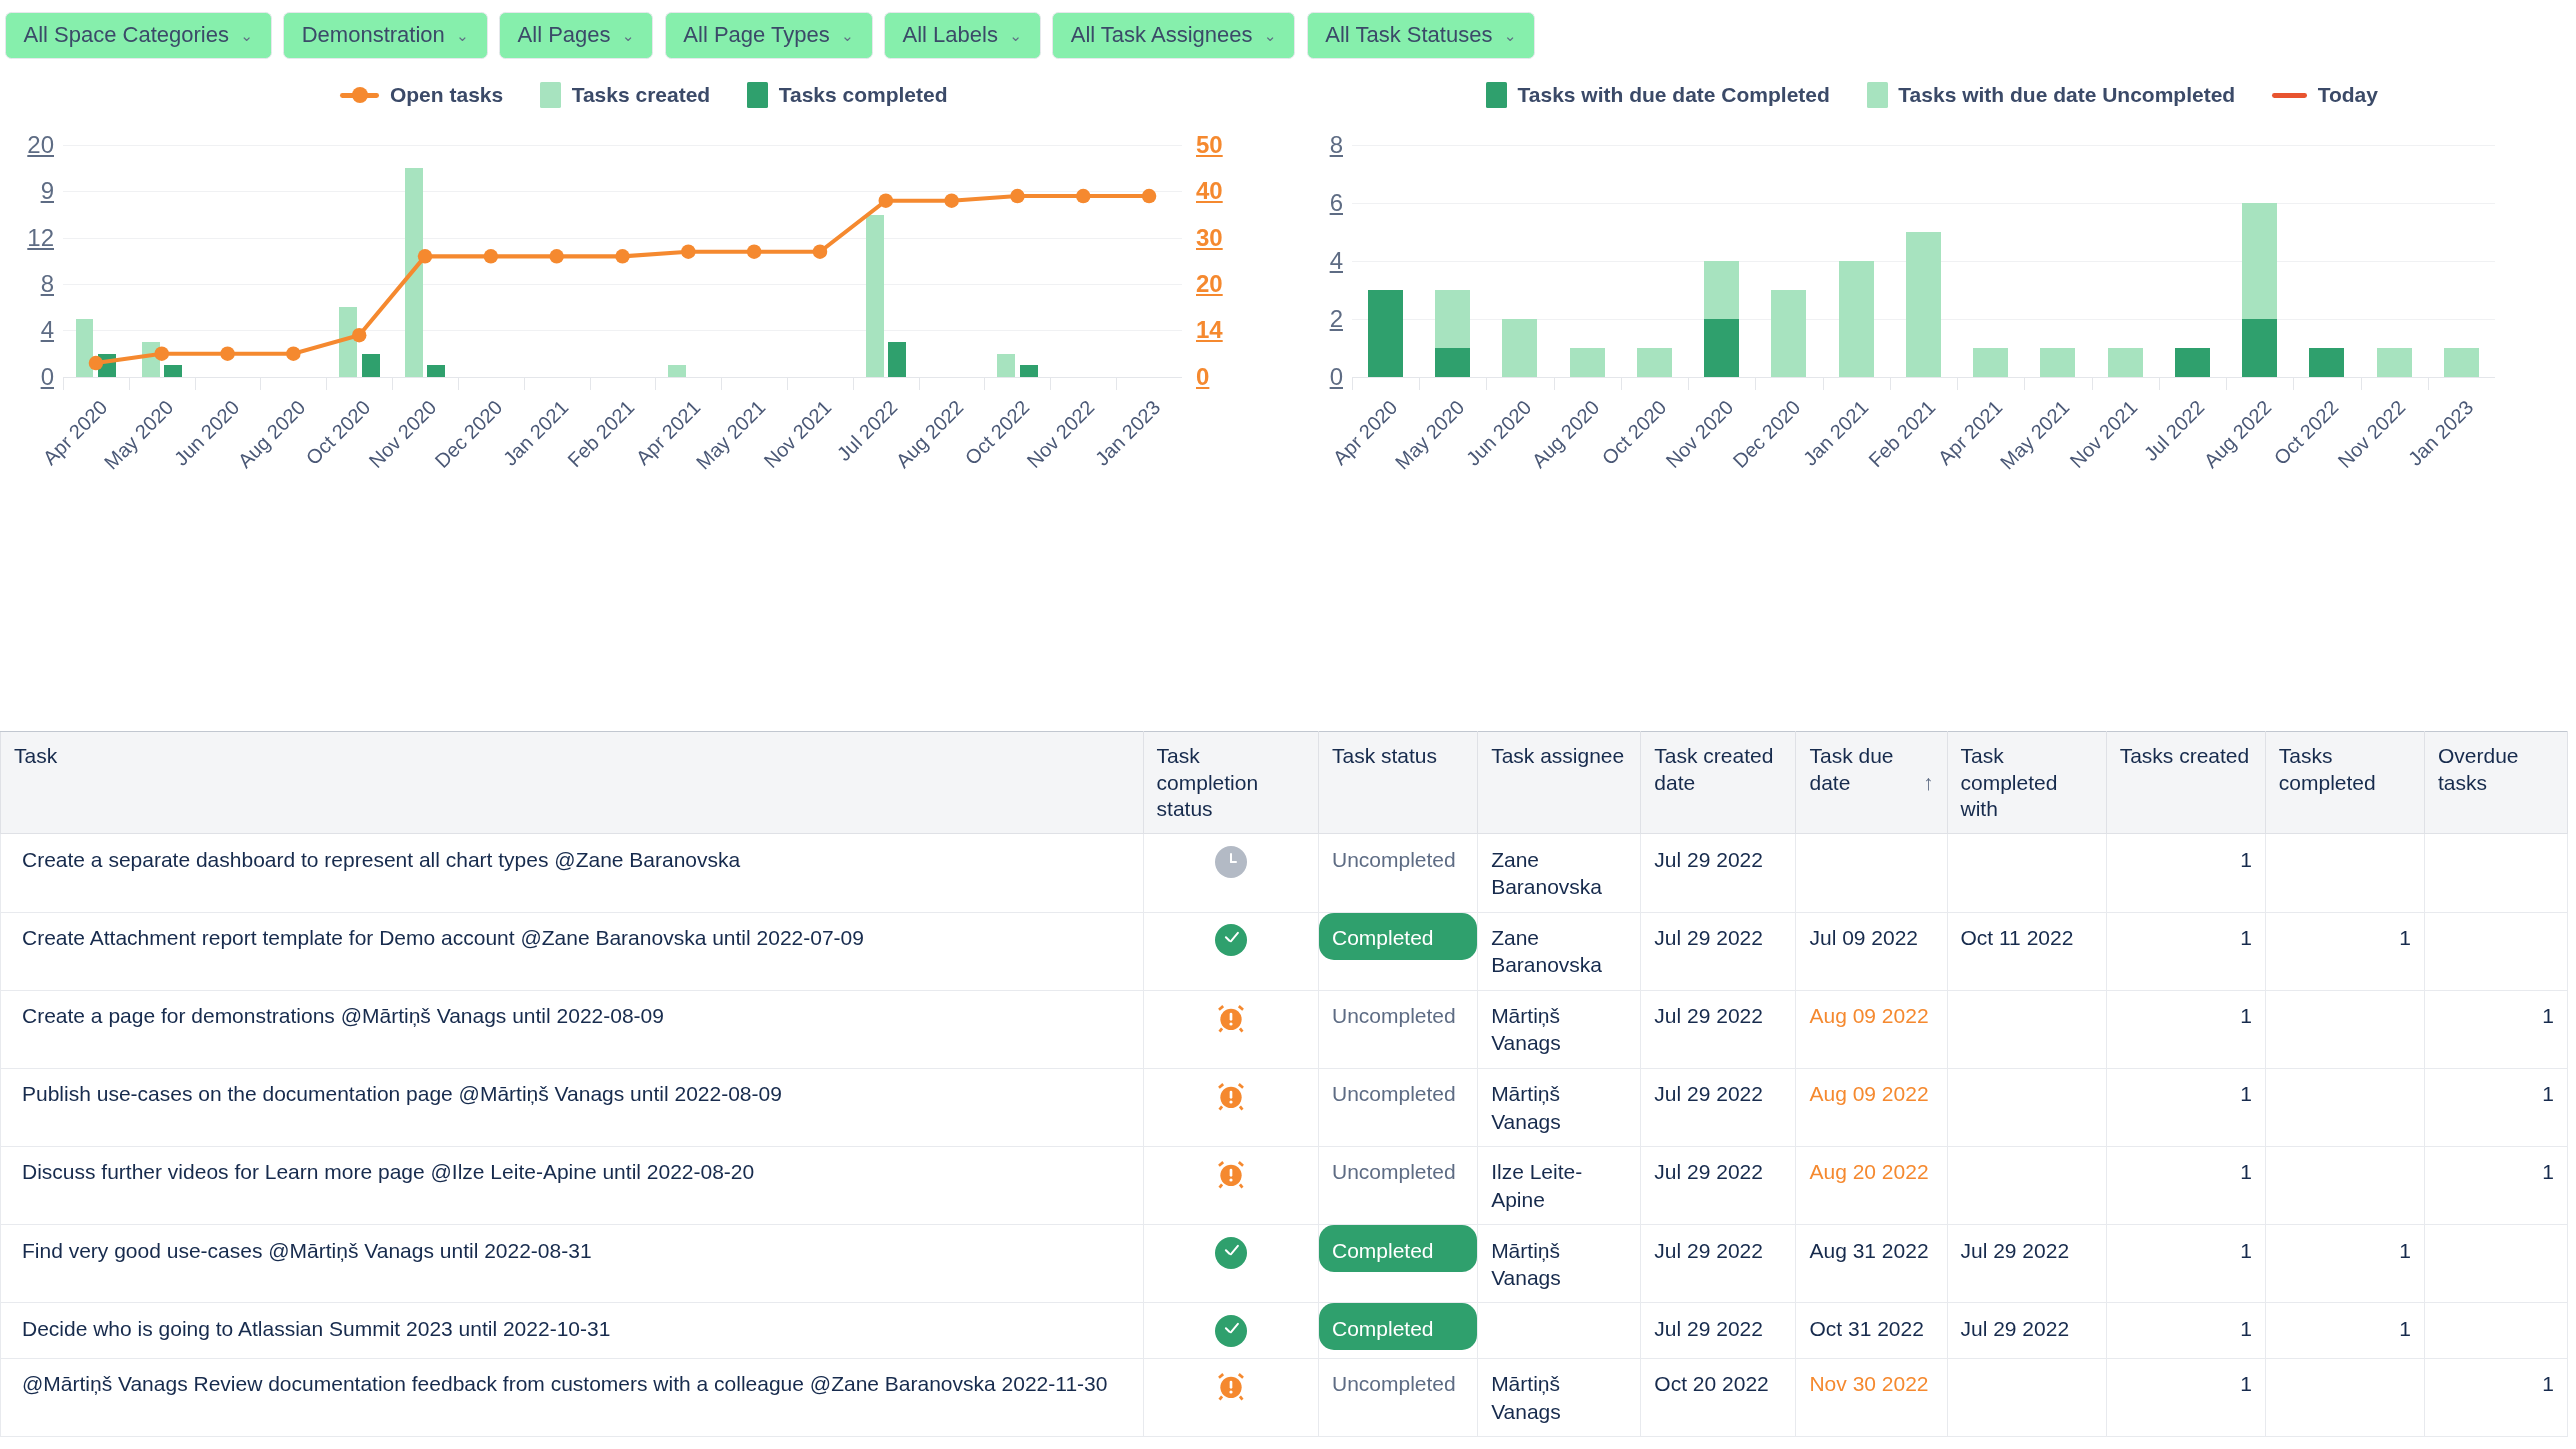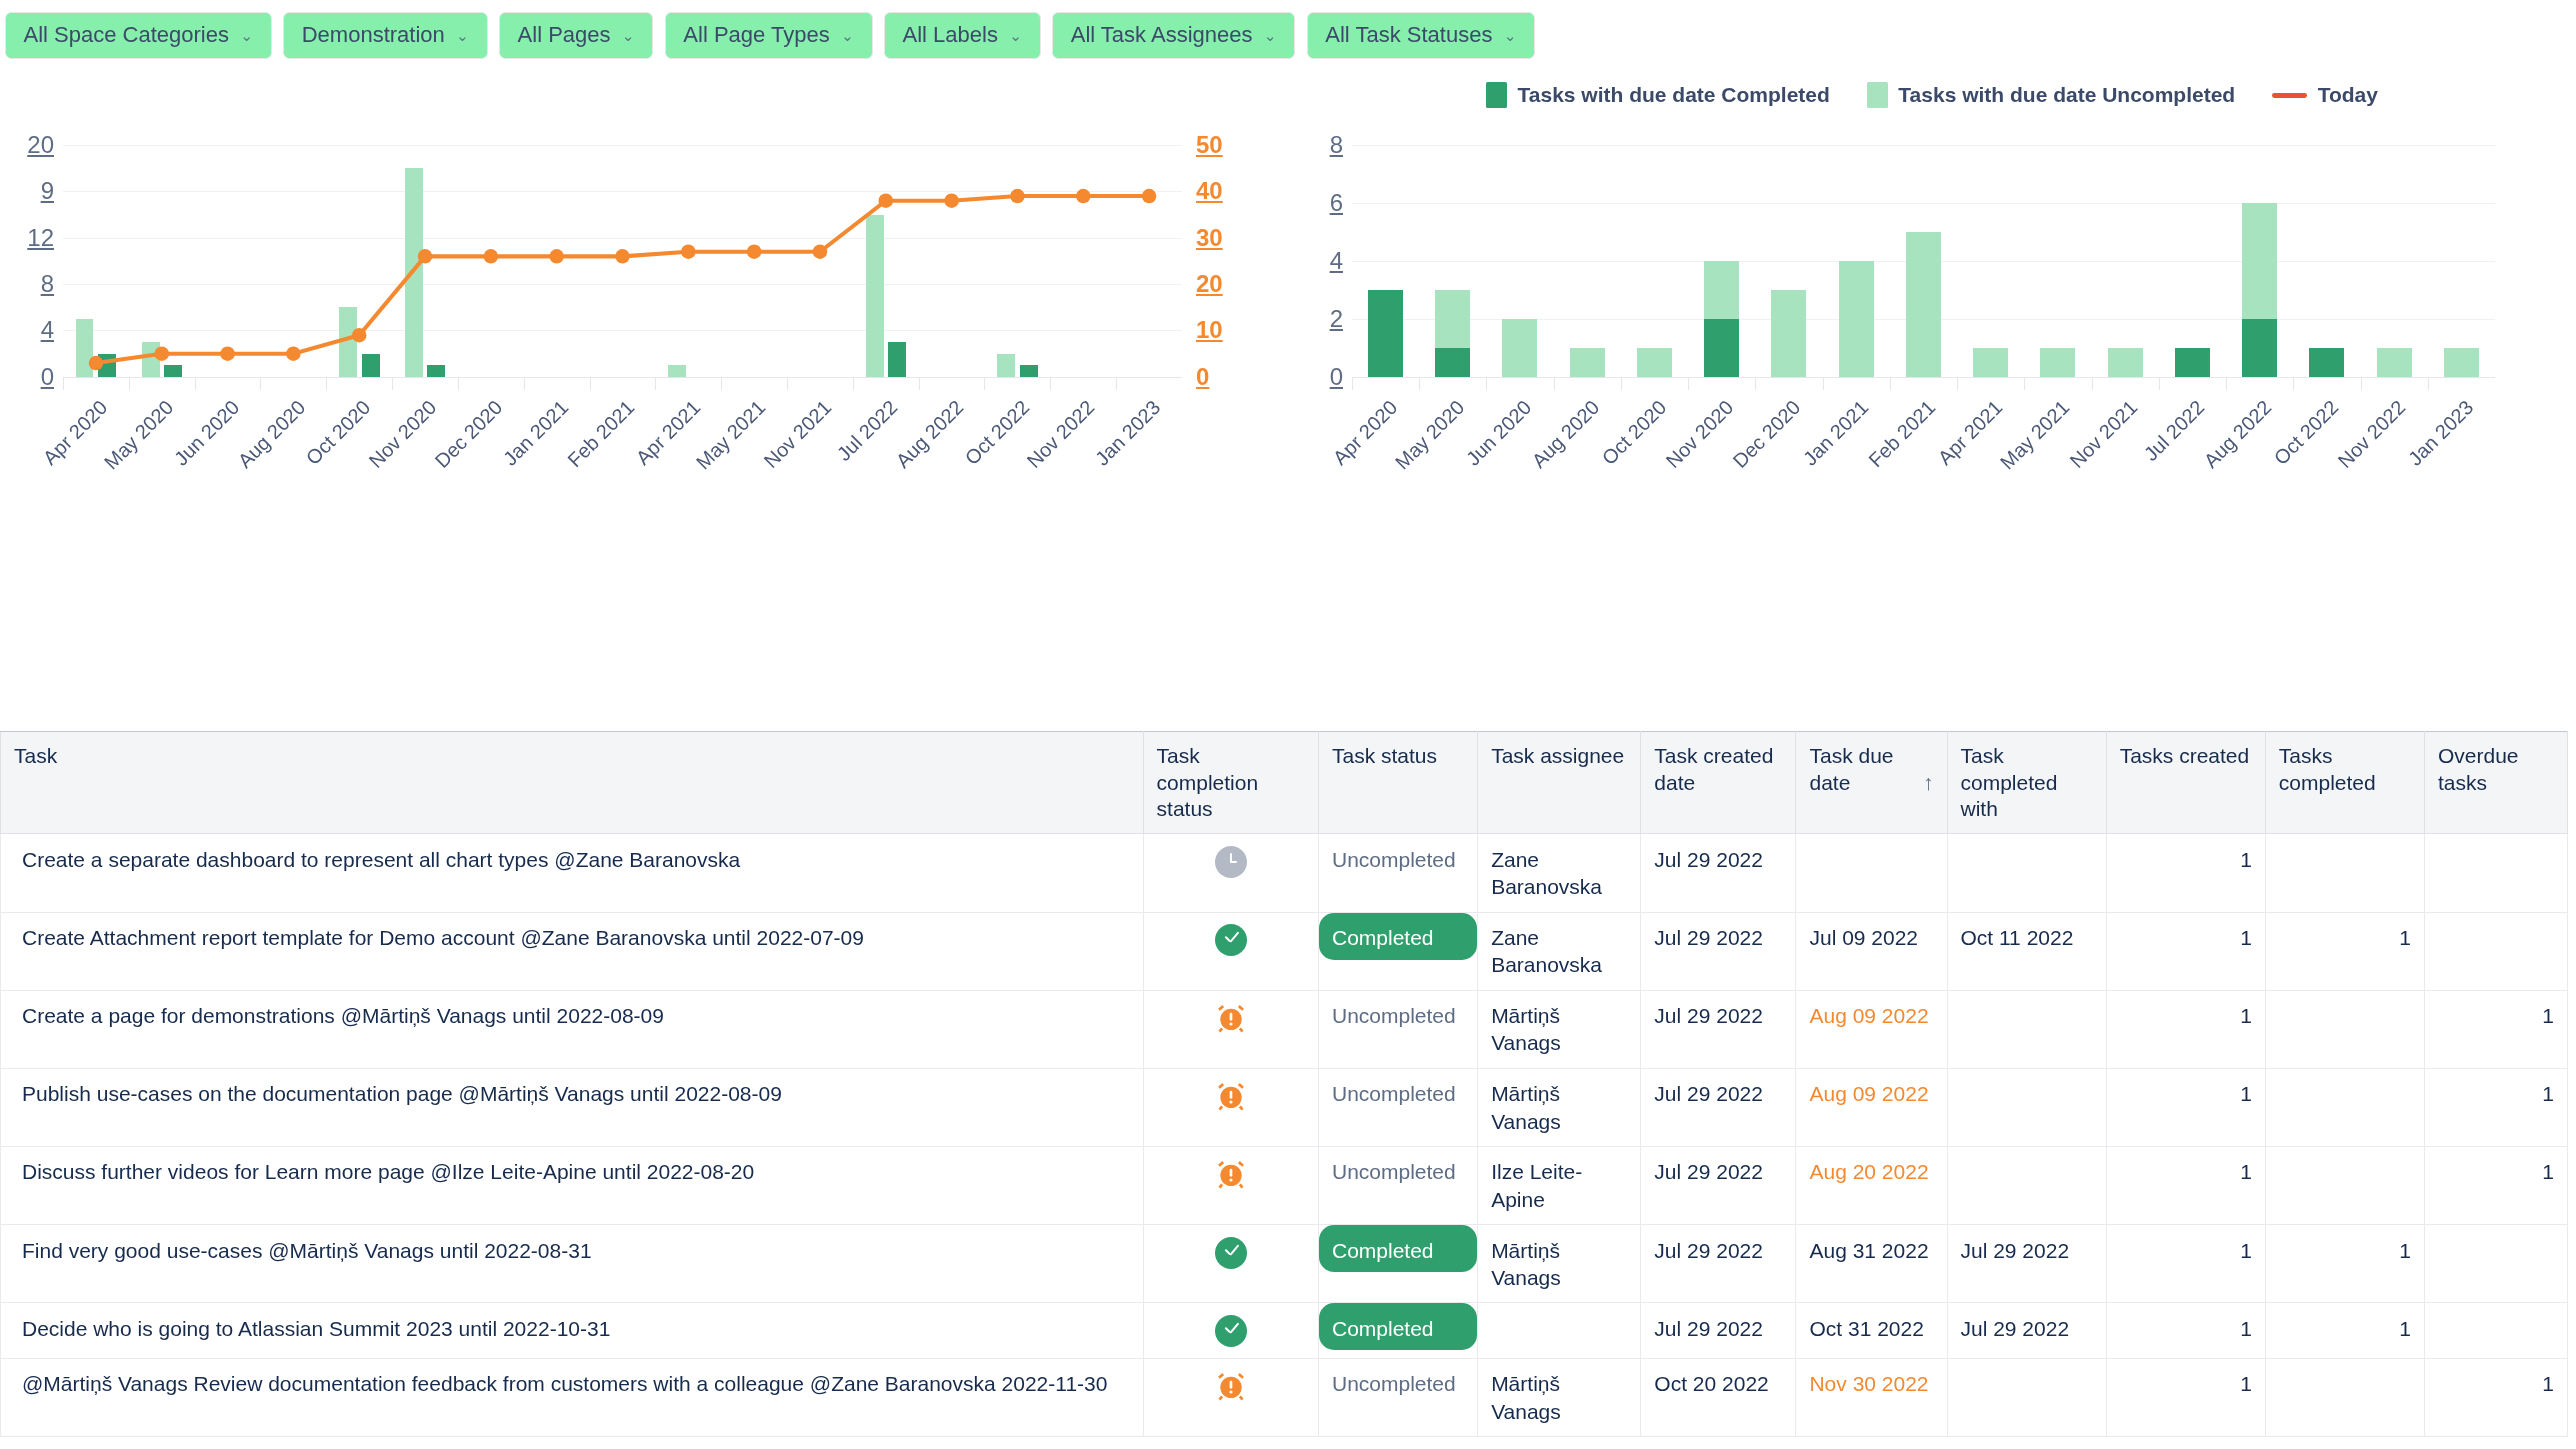--- a/index.html
+++ b/index.html
@@ -107,35 +107,52 @@
       <span class="chev">⌄</span>
     </div>
     <div class="filter-chip">
       <span>All Task Statuses</span>
       <span class="chev">⌄</span>
     </div>
   </div>
 
 <div id="charts">
   <div class="chart" id="chart-left">
+      <div class="legend">
+        <div class="legend-item">
+          <span class="sw-marker">
+            <i style="background: rgb(245, 137, 47);"></i>
+            <b style="background: rgb(245, 137, 47);"></b>
+          </span>
+          <span>Open tasks</span>
+        </div>
+        <div class="legend-item">
+          <span class="sw-box" style="background: rgb(167, 227, 191);"></span>
+          <span>Tasks created</span>
+        </div>
+        <div class="legend-item">
+          <span class="sw-box" style="background: rgb(47, 160, 109);"></span>
+          <span>Tasks completed</span>
+        </div>
+      </div>
       <div class="plot" style="left: 63px; top: 74px; width: 1119px; height: 232px;">
         <div class="gridline" style="top: 232px;"></div>
         <div class="ytick" style="left: -56px; top: 232px; width: 47px;">0</div>
         <div class="gridline" style="top: 185px;"></div>
         <div class="ytick" style="left: -56px; top: 185px; width: 47px;">4</div>
         <div class="gridline" style="top: 139px;"></div>
         <div class="ytick" style="left: -56px; top: 139px; width: 47px;">8</div>
         <div class="gridline" style="top: 93px;"></div>
         <div class="ytick" style="left: -56px; top: 93px; width: 47px;">12</div>
         <div class="gridline" style="top: 46px;"></div>
         <div class="ytick" style="left: -56px; top: 46px; width: 47px;">9</div>
         <div class="gridline" style="top: 0px;"></div>
         <div class="ytick" style="left: -56px; top: 0px; width: 47px;">20</div>
         <div class="ytick right" style="left: 1133px; top: 232px; width: 56px;">0</div>
-        <div class="ytick right" style="left: 1133px; top: 185px; width: 56px;">10</div>
+        <div class="ytick right" style="left: 1133px; top: 185px; width: 56px;">14</div>
         <div class="ytick right" style="left: 1133px; top: 139px; width: 56px;">20</div>
         <div class="ytick right" style="left: 1133px; top: 93px; width: 56px;">30</div>
         <div class="ytick right" style="left: 1133px; top: 46px; width: 56px;">40</div>
         <div class="ytick right" style="left: 1133px; top: 0px; width: 56px;">50</div>
         <div class="axis-base" style="top: 232px;"></div>
         <div class="tickmark" style="left: 0px; top: 232px;"></div>
         <div class="bar" style="left: 12.8px; width: 17.7px; height: 58px; background: rgb(167, 227, 191);"></div>
         <div class="bar" style="left: 35px; width: 17.7px; height: 23px; background: rgb(47, 160, 109);"></div>
         <div class="xlabel" style="left: -88px; top: 251px; width: 121px;">Apr 2020</div>
         <div class="tickmark" style="left: 66px; top: 232px;"></div>

